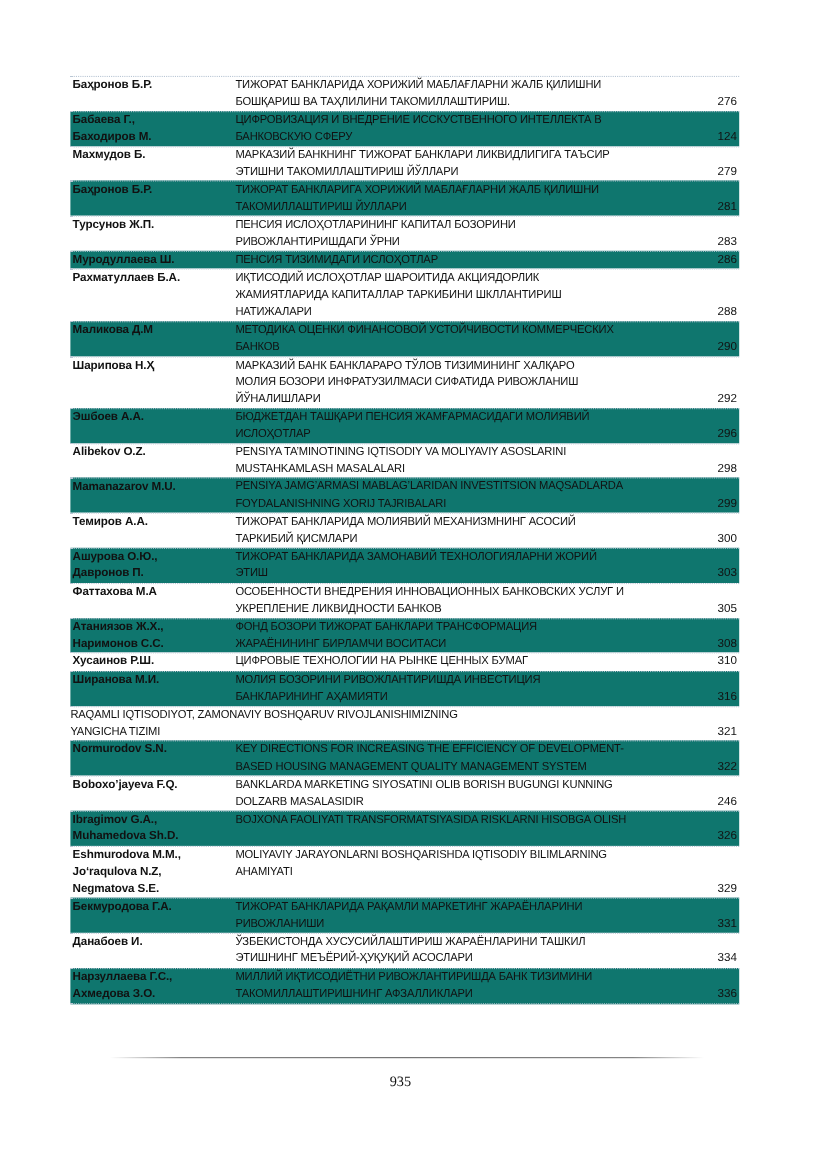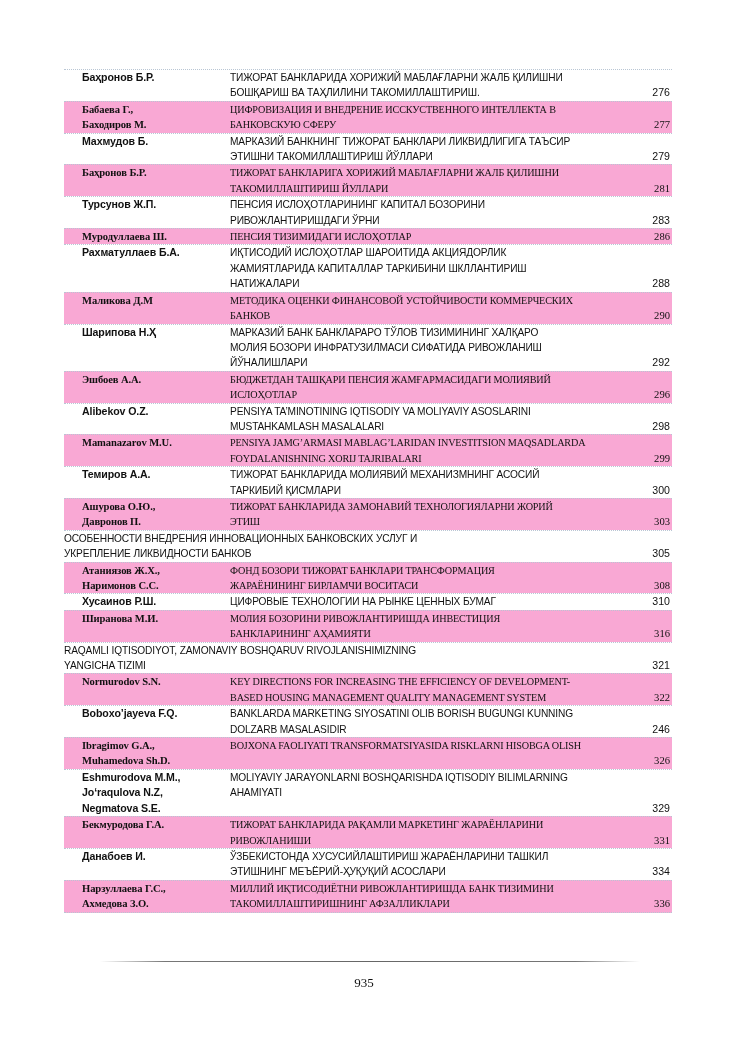--- a/index.html
+++ b/index.html
@@ -27,31 +27,29 @@
     }
     .toc-row {
       display: flex;
       border-top: 1px dotted #b9c6d4;
     }
     .toc-row:last-child {
       border-bottom: 1px dotted #b9c6d4;
       justify-content: center;
     }
     .toc-row.shaded {
-      background: #f9a8d4;
-      font-family: Liberation Serif, serif;
+      background: #0f766e;
     }
     .author {
       width: 148px;
       flex: 0 0 148px;
       font-weight: bold;
       padding-left: 2px;
       white-space: pre-line;
       letter-spacing: -0.1px;
-      margin-left: 16px;
     }
     .title {
       flex: 1 1 auto;
       padding-right: 8px;
       white-space: pre-line;
       letter-spacing: -0.15px;
       transform: scaleX(0.96);
       transform-origin: left;
     }
     .page {
@@ -88,21 +86,21 @@
       <div class="author">Баҳронов Б.Р.</div>
       <div class="title">ТИЖОРАТ БАНКЛАРИДА ХОРИЖИЙ МАБЛАҒЛАРНИ ЖАЛБ ҚИЛИШНИ
 БОШҚАРИШ ВА ТАҲЛИЛИНИ ТАКОМИЛЛАШТИРИШ.</div>
       <div class="page">276</div>
     </div>
     <div class="toc-row shaded">
       <div class="author">Бабаева Г.,
 Баходиров М.</div>
       <div class="title">ЦИФРОВИЗАЦИЯ И ВНЕДРЕНИЕ ИССКУСТВЕННОГО ИНТЕЛЛЕКТА В
 БАНКОВСКУЮ СФЕРУ</div>
-      <div class="page">277</div>
+      <div class="page">124</div>
     </div>
     <div class="toc-row">
       <div class="author">Махмудов Б.</div>
       <div class="title">МАРКАЗИЙ БАНКНИНГ ТИЖОРАТ БАНКЛАРИ ЛИКВИДЛИГИГА ТАЪСИР
 ЭТИШНИ ТАКОМИЛЛАШТИРИШ ЙЎЛЛАРИ</div>
       <div class="page">279</div>
     </div>
     <div class="toc-row shaded">
       <div class="author">Баҳронов Б.Р.</div>
       <div class="title">ТИЖОРАТ БАНКЛАРИГА ХОРИЖИЙ МАБЛАҒЛАРНИ ЖАЛБ ҚИЛИШНИ
@@ -165,20 +163,21 @@
       <div class="page">300</div>
     </div>
     <div class="toc-row shaded">
       <div class="author">Ашурова О.Ю.,
 Давронов П.</div>
       <div class="title">ТИЖОРАТ БАНКЛАРИДА ЗАМОНАВИЙ ТЕХНОЛОГИЯЛАРНИ ЖОРИЙ
 ЭТИШ</div>
       <div class="page">303</div>
     </div>
     <div class="toc-row">
+      <div class="author">Фаттахова М.А</div>
       <div class="title">ОСОБЕННОСТИ ВНЕДРЕНИЯ ИННОВАЦИОННЫХ БАНКОВСКИХ УСЛУГ И
 УКРЕПЛЕНИЕ ЛИКВИДНОСТИ БАНКОВ</div>
       <div class="page">305</div>
     </div>
     <div class="toc-row shaded">
       <div class="author">Атаниязов Ж.Х.,
 Наримонов С.С.</div>
       <div class="title">ФОНД БОЗОРИ ТИЖОРАТ БАНКЛАРИ ТРАНСФОРМАЦИЯ
 ЖАРАЁНИНИНГ БИРЛАМЧИ ВОСИТАСИ</div>
       <div class="page">308</div>

